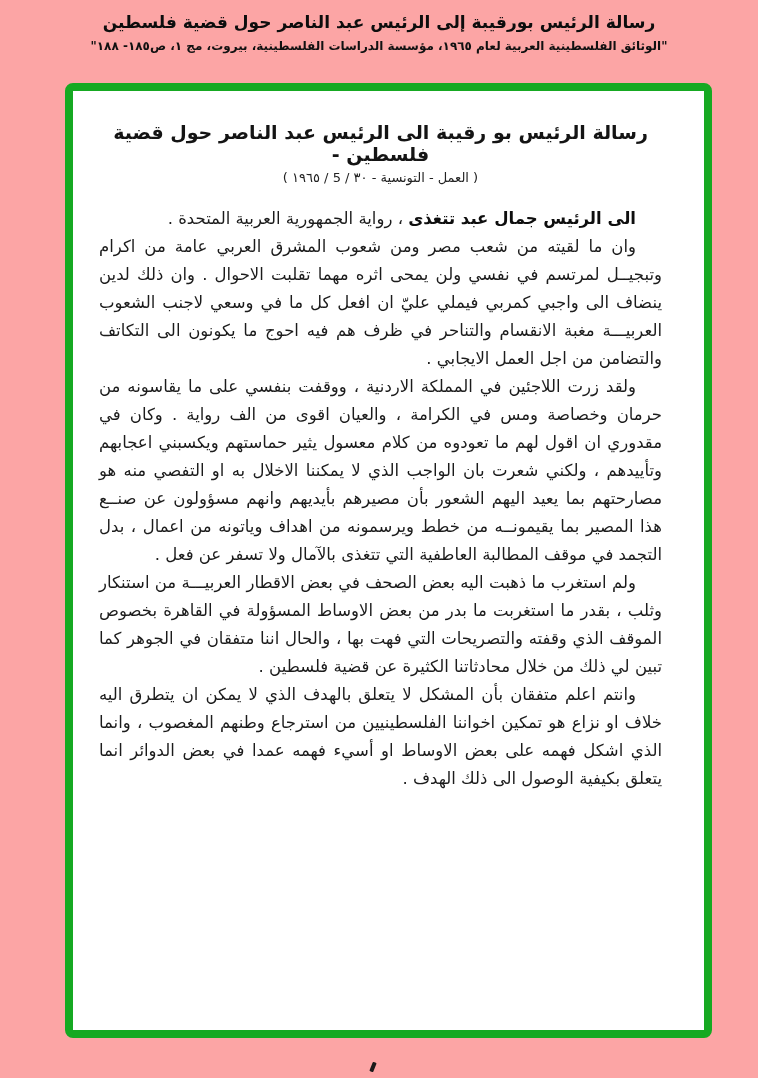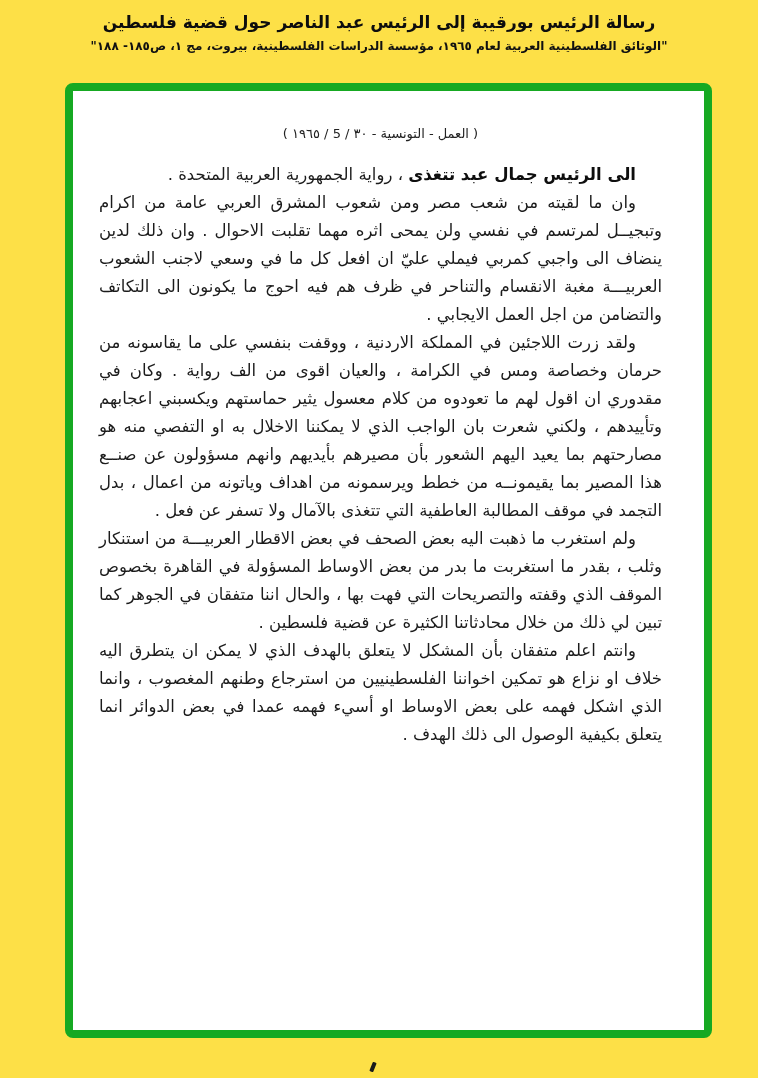--- a/index.html
+++ b/index.html
@@ -8,21 +8,21 @@
     background: #ffffff;
     width: 758px;
     height: 1078px;
     overflow: hidden;
     font-family: "DejaVu Sans", sans-serif;
   }
   .page {
     position: relative;
     width: 758px;
     height: 1078px;
-    background: #fde047;
+    background: #fca5a5;
     direction: rtl;
   }
   .header {
     position: absolute;
     top: 12px;
     left: 0;
     right: 0;
     text-align: center;
     color: #0d0d0d;
   }
@@ -99,20 +99,21 @@
 
 <div class="page">
 
   <div class="header">
     <div class="header-title">رسالة الرئيس بورقيبة إلى الرئيس عبد الناصر حول قضية فلسطين</div>
     <div class="header-citation">"الوثائق الفلسطينية العربية لعام ١٩٦٥، مؤسسة الدراسات الفلسطينية، بيروت، مج ١، ص١٨٥- ١٨٨"</div>
   </div>
 
   <div class="doc-frame">
     <div class="letter-content">
+      <div class="letter-title">رسالة الرئيس بو رقيبة الى الرئيس عبد الناصر حول قضية فلسطين -</div>
       <div class="letter-subtitle">( العمل - التونسية - ٣٠ / 5 / ١٩٦٥ )</div>
 
       <div class="letter-body">
         <p><span class="salutation-name">الى الرئيس جمال عبد تتغذى</span><span> ، رواية الجمهورية العربية المتحدة .</span></p>
 
         <p>وان ما لقيته من شعب مصر ومن شعوب المشرق العربي عامة من اكرام وتبجيــل لمرتسم في نفسي ولن يمحى اثره مهما تقلبت الاحوال . وان ذلك لدين ينضاف الى واجبي كمربي فيملي عليّ ان افعل كل ما في وسعي لاجنب الشعوب العربيـــة مغبة الانقسام والتناحر في ظرف هم فيه احوج ما يكونون الى التكاتف والتضامن من اجل العمل الايجابي .</p>
         <p>ولقد زرت اللاجئين في المملكة الاردنية ، ووقفت بنفسي على ما يقاسونه من حرمان وخصاصة ومس في الكرامة ، والعيان اقوى من الف رواية . وكان في مقدوري ان اقول لهم ما تعودوه من كلام معسول يثير حماستهم ويكسبني اعجابهم وتأييدهم ، ولكني شعرت بان الواجب الذي لا يمكننا الاخلال به او التفصي منه هو مصارحتهم بما يعيد اليهم الشعور بأن مصيرهم بأيديهم وانهم مسؤولون عن صنــع هذا المصير بما يقيمونــه من خطط ويرسمونه من اهداف وياتونه من اعمال ، بدل التجمد في موقف المطالبة العاطفية التي تتغذى بالآمال ولا تسفر عن فعل .</p>
         <p>ولم استغرب ما ذهبت اليه بعض الصحف في بعض الاقطار العربيـــة من استنكار وثلب ، بقدر ما استغربت ما بدر من بعض الاوساط المسؤولة في القاهرة بخصوص الموقف الذي وقفته والتصريحات التي فهت بها ، والحال اننا متفقان في الجوهر كما تبين لي ذلك من خلال محادثاتنا الكثيرة عن قضية فلسطين .</p>
         <p>وانتم اعلم متفقان بأن المشكل لا يتعلق بالهدف الذي لا يمكن ان يتطرق اليه خلاف او نزاع هو تمكين اخواننا الفلسطينيين من استرجاع وطنهم المغصوب ، وانما الذي اشكل فهمه على بعض الاوساط او أسيء فهمه عمدا في بعض الدوائر انما يتعلق بكيفية الوصول الى ذلك الهدف .</p>
       </div>

